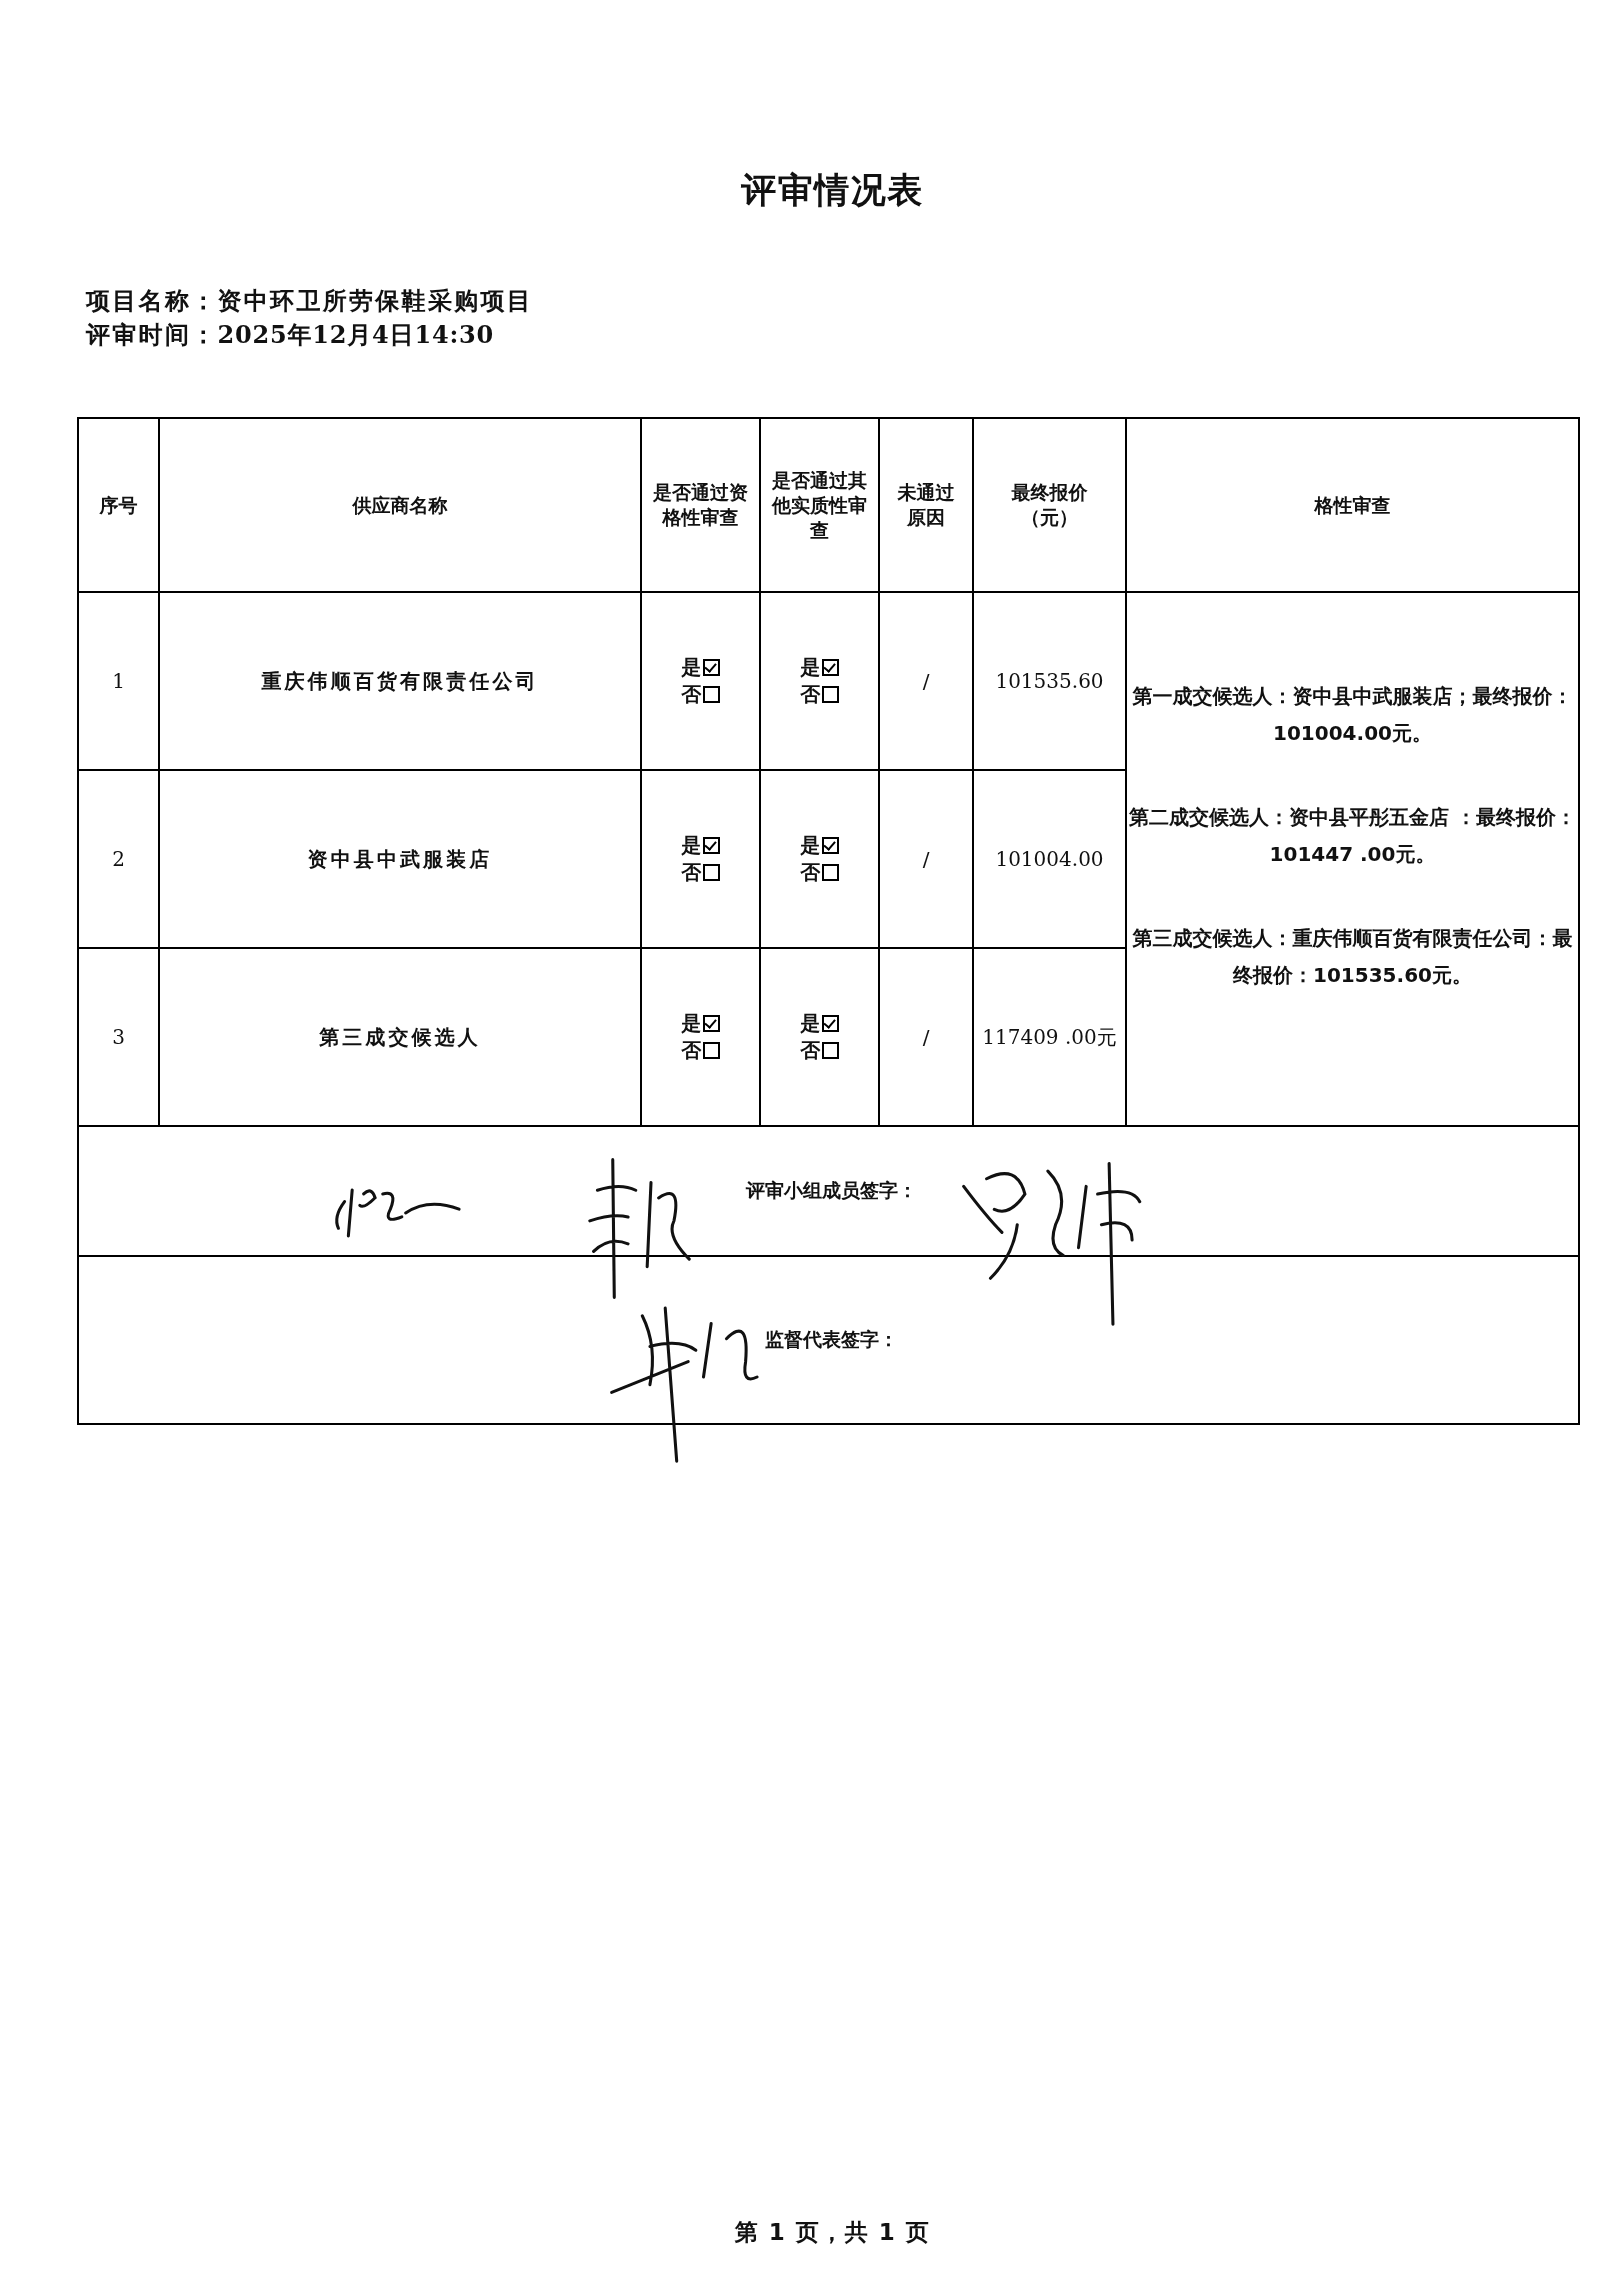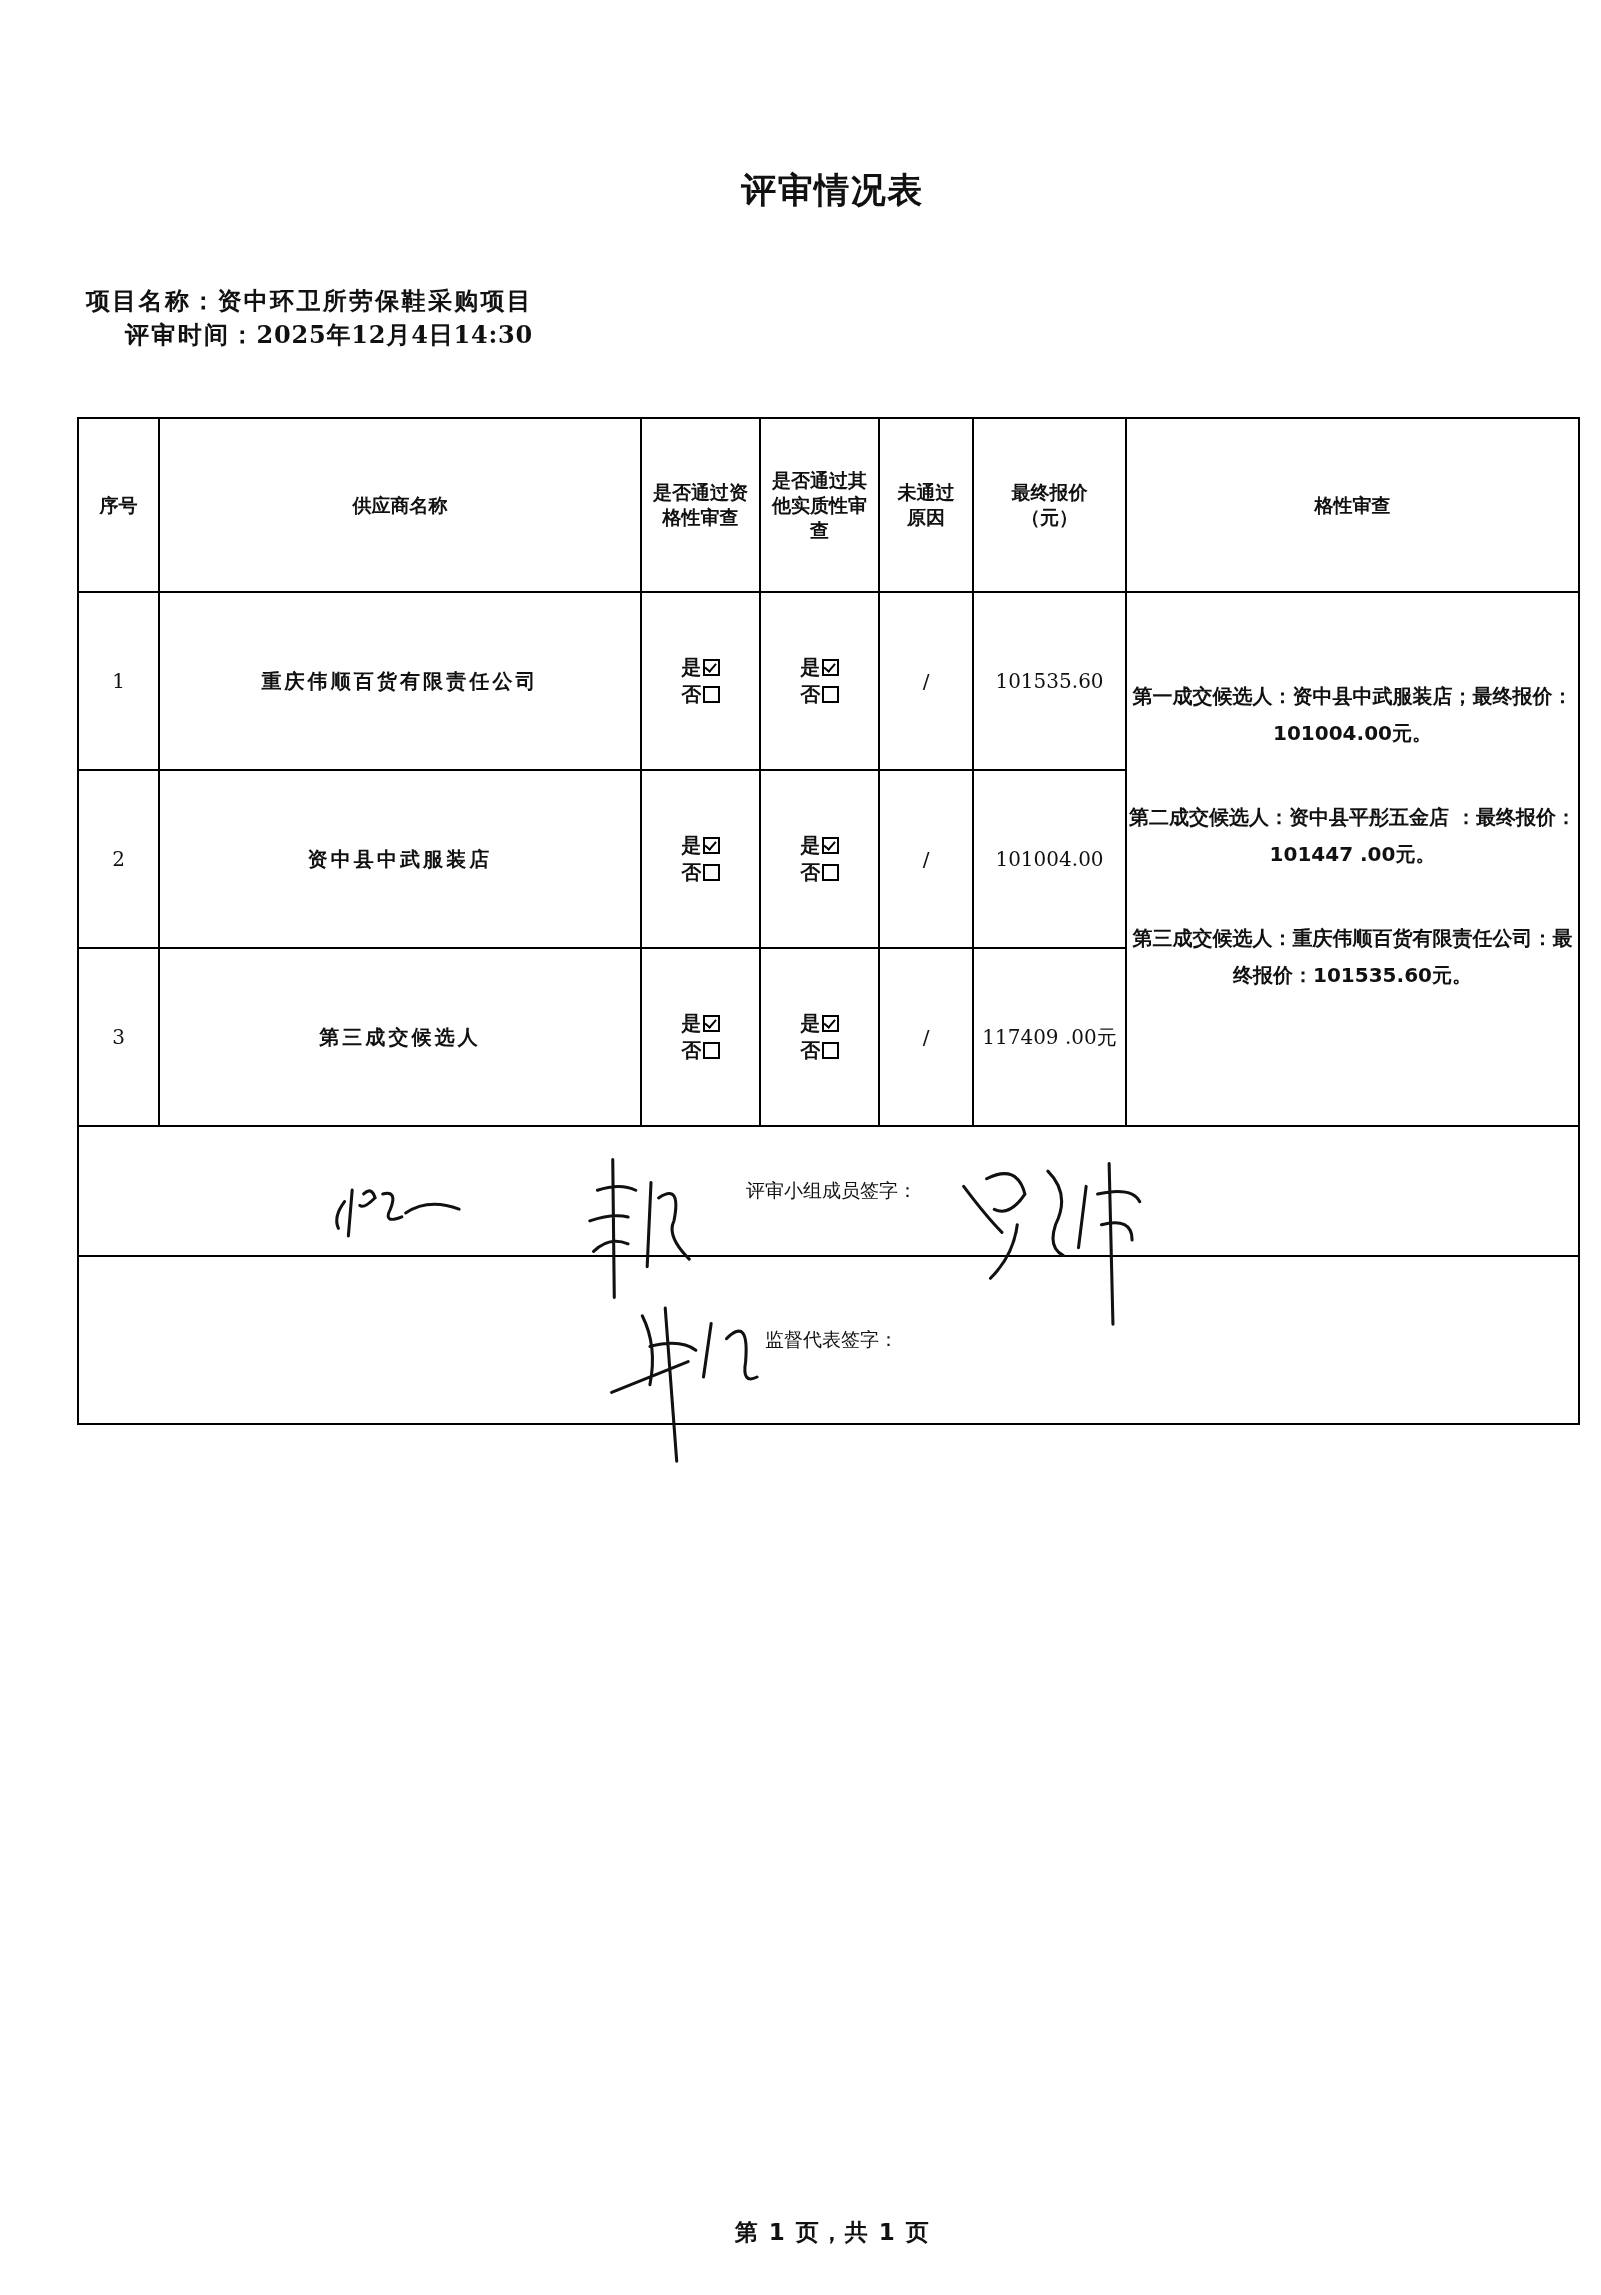--- a/index.html
+++ b/index.html
@@ -4,21 +4,21 @@
 <style>
   html, body { margin: 0; padding: 0; background: #ffffff; }
   body {
     width: 1601px; height: 2295px; position: relative; overflow: hidden;
     font-family: "DejaVu Sans", "Liberation Sans", sans-serif; color: #111;
   }
   .title {
     position: absolute; left: 0; width: 1665px; top: 167px; text-align: center;
     font-size: 35px; font-weight: bold; letter-spacing: 1.5px;
   }
-  .info { position: absolute; left: 86px; top: 285px; font-size: 24px; font-weight: bold; line-height: 33px; text-align: right; }
+  .info { position: absolute; left: 86px; top: 285px; font-size: 24px; font-weight: bold; line-height: 33px; }
   .info .row { white-space: nowrap; letter-spacing: 2.3px; }
   .info .val { font-family: "DejaVu Serif", "Liberation Serif", serif; letter-spacing: 0.8px; }
 
   table.review {
     position: absolute; left: 77px; top: 417px;
     border-collapse: collapse; table-layout: fixed; width: 1501px;
   }
   table.review td, table.review th {
     border: 2.3px solid #000; padding: 0; text-align: center; vertical-align: middle;
     font-size: 20px;
@@ -34,21 +34,21 @@
     content: ""; position: absolute; left: 2.3px; top: 0px; width: 5.4px; height: 9.2px;
     border-right: 2.3px solid #000; border-bottom: 2.3px solid #000; transform: rotate(40deg);
   }
   .price { font-family: "DejaVu Serif", "Liberation Serif", serif; font-size: 20px; }
   .slash { font-size: 21.4px; }
   td.result {
     text-align: left; vertical-align: top; padding: 4.6px 3.1px 0 4.6px; font-size: 19px; font-weight: bold;
     line-height: 37px;
   }
   td.result p { margin: 0 0 47px 0; }
-  .sig-label { text-align: left; padding-left: 6.1px !important; font-weight: normal; font-size: 19px !important; margin-top: 34px; }
+  .sig-label { text-align: left; padding-left: 6.1px !important; font-weight: bold; font-size: 19px !important; margin-top: 34px; }
   .sigrow1 { height: 130px; }
   .sigrow2 { height: 168px; }
   .sigcell { position: relative; }
   .sig-svg { position: absolute; pointer-events: none; }
   .footer {
     position: absolute; left: 0; width: 1665px; top: 2217px; text-align: center;
     font-size: 23px; font-weight: bold; letter-spacing: 1.5px;
   }
 </style>
 </head>

